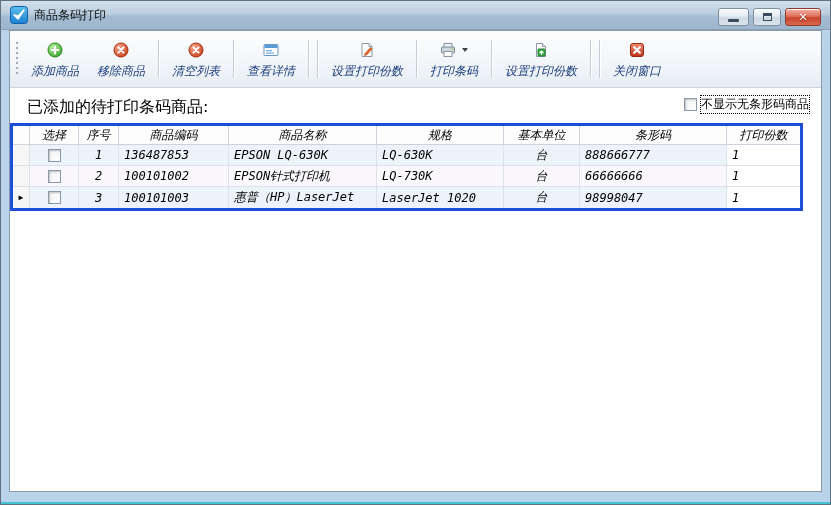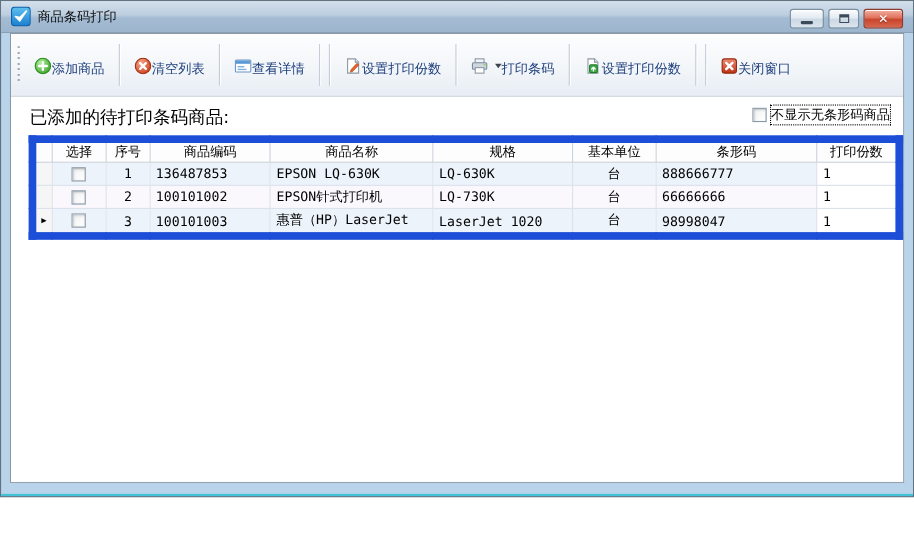--- a/index.html
+++ b/index.html
@@ -1,18 +1,18 @@
 <!DOCTYPE html>
 <html><head>
 <meta charset="utf-8">
 <style>
   * { box-sizing: border-box; margin: 0; padding: 0; }
   html,body { width:831px; height:505px; font-family:"DejaVu Sans","Liberation Sans",sans-serif; }
   .window{
-    position:relative; width:831px; height:452px;
+    position:relative; width:831px; height:505px;
     background:#b8d3ea;
     border:1px solid #62727f;
     overflow:hidden;
   }
   
   .titlebar{
     position:absolute; top:0; left:0; right:0; height:29px;
     background:linear-gradient(180deg,#d3dfec 0%,#bccedf 45%,#a3bcd3 55%,#9db6ce 100%);
     border-bottom:1px solid #8ba0b4;
     display:flex; align-items:center;
@@ -47,22 +47,22 @@
     background:linear-gradient(180deg,#fdfdfe 0%,#f3f6f9 55%,#e7edf4 100%);
     border-bottom:1px solid #c9d2dd;
     display:flex; align-items:stretch; padding:3px 0 3px 2px;
   }
   .tb-grip{
     width:7px; margin:8px 2px 8px 1px; flex:0 0 auto; cursor:move;
     background-image:repeating-linear-gradient(180deg,#9fabb9 0 2px,transparent 2px 5px);
     background-size:2px 100%; background-repeat:no-repeat; background-position:center;
   }
   .tb-btn{
-    display:flex; align-items:center; justify-content:center;
-    padding:5px 8px 3px; border:1px solid transparent; border-radius:2px; cursor:pointer;
+    display:flex; flex-direction:column; align-items:center; justify-content:center;
+    padding:5px 8px 3px; border:1px solid transparent; border-radius:2px; cursor:pointer;font-style:italic;
   }
   .tb-top{ display:flex; align-items:center; height:18px; }
   .tb-icon{ width:16px; height:16px; display:inline-block; }
   .tb-label{ font-size:12px; color:#1c3e7c; margin-top:4px; white-space:nowrap; }
   .caret{
     width:0; height:0; margin-left:6px;
     border-left:3px solid transparent; border-right:3px solid transparent;
     border-top:4px solid #3c444c;
   }
   .tb-sep{
@@ -74,24 +74,25 @@
   .list-label{ position:absolute; top:8px; left:17px; font-size:16px; color:#000; }
   .filter{ position:absolute; top:7px; right:12px; display:flex; align-items:center; cursor:pointer; }
   .checkbox{
     width:13px; height:13px; flex:0 0 auto;
     border:1px solid #8a99a8; background:linear-gradient(135deg,#f2f2f2,#ffffff);
     box-shadow:inset 1px 1px 2px rgba(120,130,140,.45);
   }
   .filter-label{ margin-left:4px; font-size:12px; color:#000; outline:1px dotted #000; }
   
   table{
-    position:absolute; top:34px; left:16px;
+    position:absolute; top:34px; left:0;
     border-collapse:collapse; table-layout:fixed;
     font-size:12px; color:#000;
-    border:7px solid #1d4ed8;
+    border:3px solid #1d4ed8;
+    font-style:italic;
   }
   th{
     height:20px; background:#fdfdfe; font-weight:normal;
     border:1px solid #ccd3dd; border-top:none; text-align:center;
     padding:0 4px; overflow:hidden; white-space:nowrap;
   }
   td{
     height:21px; border:1px solid #dbe2eb; padding:0 5px;
     overflow:hidden; white-space:nowrap;
     font-family:"DejaVu Sans Mono","Liberation Mono",monospace;
@@ -149,20 +150,35 @@
                   <stop offset="1" stop-color="#3da22b"></stop>
                 </radialGradient>
               </defs>
           <circle cx="8" cy="8" r="7" fill="url(#g1)" stroke="#2c8a1e"></circle>
           <path d="M8 4.5v7M4.5 8h7" stroke="#fff" stroke-width="2.2" stroke-linecap="round"></path>
         </svg>
           </span>
         <span class="tb-label">添加商品</span>
       </div>
 
+      <div class="tb-btn">
+        <span class="tb-top">
+            <svg class="tb-icon" viewBox="0 0 16 16">
+          <defs>
+                <radialGradient id="g2" cx=".35" cy=".3" r=".8">
+                  <stop offset="0" stop-color="#f8a88e"></stop>
+                  <stop offset="1" stop-color="#c93c17"></stop>
+                </radialGradient>
+              </defs>
+          <circle cx="8" cy="8" r="7" fill="url(#g2)" stroke="#a32f10"></circle>
+          <path d="M5.4 5.4l5.2 5.2M10.6 5.4l-5.2 5.2" stroke="#fff" stroke-width="2" stroke-linecap="round"></path>
+        </svg>
+          </span>
+        <span class="tb-label">移除商品</span>
+      </div>
 
       <span class="tb-sep"></span>
 
       <div class="tb-btn">
         <span class="tb-top">
             <svg class="tb-icon" viewBox="0 0 16 16">
           <defs>
                 <radialGradient id="g3" cx=".35" cy=".3" r=".8">
                   <stop offset="0" stop-color="#f8a88e"></stop>
                   <stop offset="1" stop-color="#c93c17"></stop>

